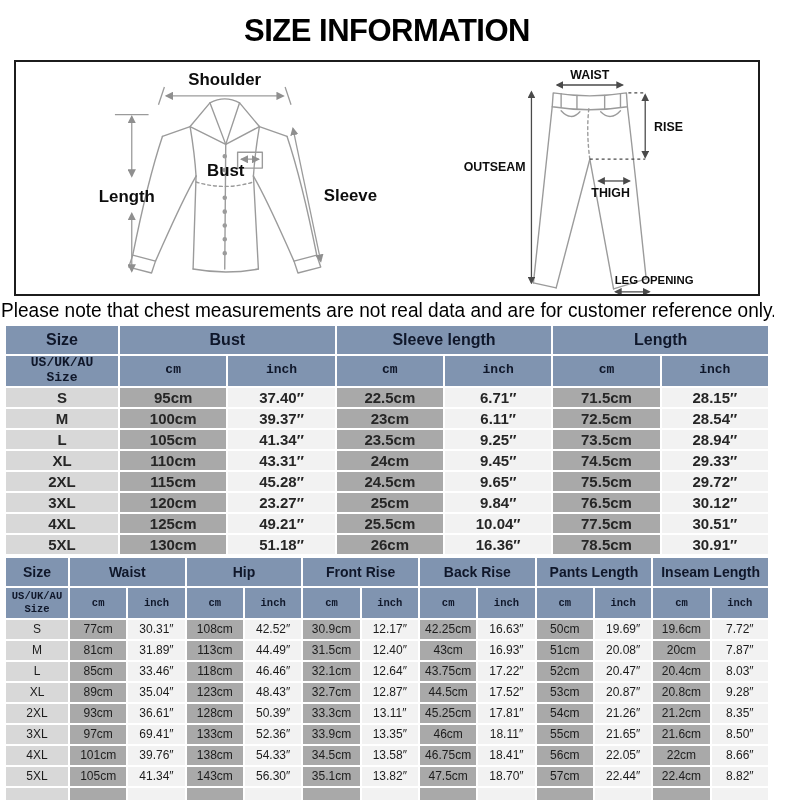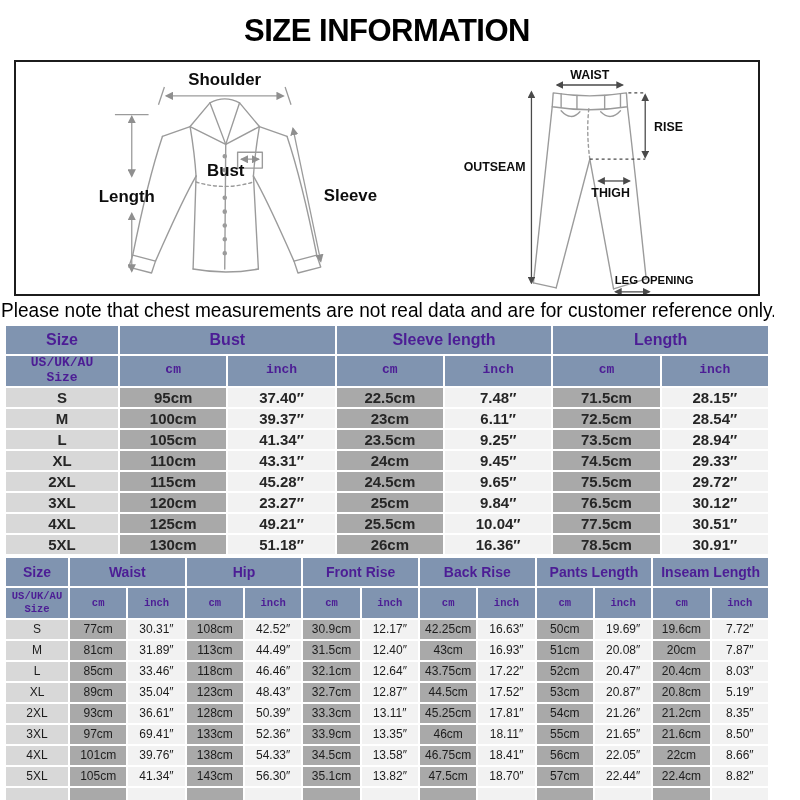--- a/index.html
+++ b/index.html
@@ -16,21 +16,21 @@
                display:flex;align-items:flex-end;background:#fff;}
   .diagram-box svg{flex:1 1 50%;height:230px;}
 
   .note{margin:2px 0 2px 1px;font-size:20.5px;line-height:24px;color:#000;
         white-space:nowrap;transform:scaleX(0.93);transform-origin:0 50%;}
 
   table{border-collapse:separate;border-spacing:2px;table-layout:fixed;margin:0 auto;background:#fff;}
   #top-table,#bottom-table{width:766px;}
   #top-table{margin-top:2px;}
   th,td{padding:0;overflow:hidden;}
-  .hdr{background:var(--hdr);color:#4c1d95;text-align:center;vertical-align:middle;}
+  .hdr{background:var(--hdr);color:#0f172a;text-align:center;vertical-align:middle;}
   .sub-hdr{white-space:pre-line;}
   #top-table .size-hdr,#top-table .group-hdr{font-size:16px;font-weight:bold;height:28px;}
   #top-table .sub-hdr,#top-table .unit-hdr{font-family:"Liberation Mono",monospace;font-weight:bold;
         font-size:13px;height:28px;line-height:1.15;}
   #top-table td{text-align:center;font-size:15px;font-weight:bold;color:#262626;height:19px;}
 
   #bottom-table .size-hdr,#bottom-table .group-hdr{font-size:14px;font-weight:bold;height:28px;}
   #bottom-table .sub-hdr,#bottom-table .unit-hdr{font-family:"Liberation Mono",monospace;font-weight:bold;
         font-size:10.5px;height:30px;line-height:1.2;}
   #bottom-table td{text-align:center;font-size:12px;font-weight:normal;color:#1c1c1c;height:19px;}
@@ -169,21 +169,21 @@
           <th class="hdr unit-hdr">cm</th>
           <th class="hdr unit-hdr">inch</th>
         </tr>
       </thead>
       <tbody>
         <tr>
           <td class="size-cell">S</td>
           <td class="cm-cell">95cm</td>
           <td class="inch-cell">37.40″</td>
           <td class="cm-cell">22.5cm</td>
-          <td class="inch-cell">7.48″</td>
+          <td class="inch-cell">6.71″</td>
           <td class="cm-cell">71.5cm</td>
           <td class="inch-cell">28.15″</td>
         </tr>
         <tr>
           <td class="size-cell">M</td>
           <td class="cm-cell">100cm</td>
           <td class="inch-cell">39.37″</td>
           <td class="cm-cell">23cm</td>
           <td class="inch-cell">6.11″</td>
           <td class="cm-cell">72.5cm</td>
@@ -341,21 +341,21 @@
           <td class="inch-cell">35.04″</td>
           <td class="cm-cell">123cm</td>
           <td class="inch-cell">48.43″</td>
           <td class="cm-cell">32.7cm</td>
           <td class="inch-cell">12.87″</td>
           <td class="cm-cell">44.5cm</td>
           <td class="inch-cell">17.52″</td>
           <td class="cm-cell">53cm</td>
           <td class="inch-cell">20.87″</td>
           <td class="cm-cell">20.8cm</td>
-          <td class="inch-cell">5.19″</td>
+          <td class="inch-cell">9.28″</td>
         </tr>
         <tr>
           <td class="size-cell">2XL</td>
           <td class="cm-cell">93cm</td>
           <td class="inch-cell">36.61″</td>
           <td class="cm-cell">128cm</td>
           <td class="inch-cell">50.39″</td>
           <td class="cm-cell">33.3cm</td>
           <td class="inch-cell">13.11″</td>
           <td class="cm-cell">45.25cm</td>

